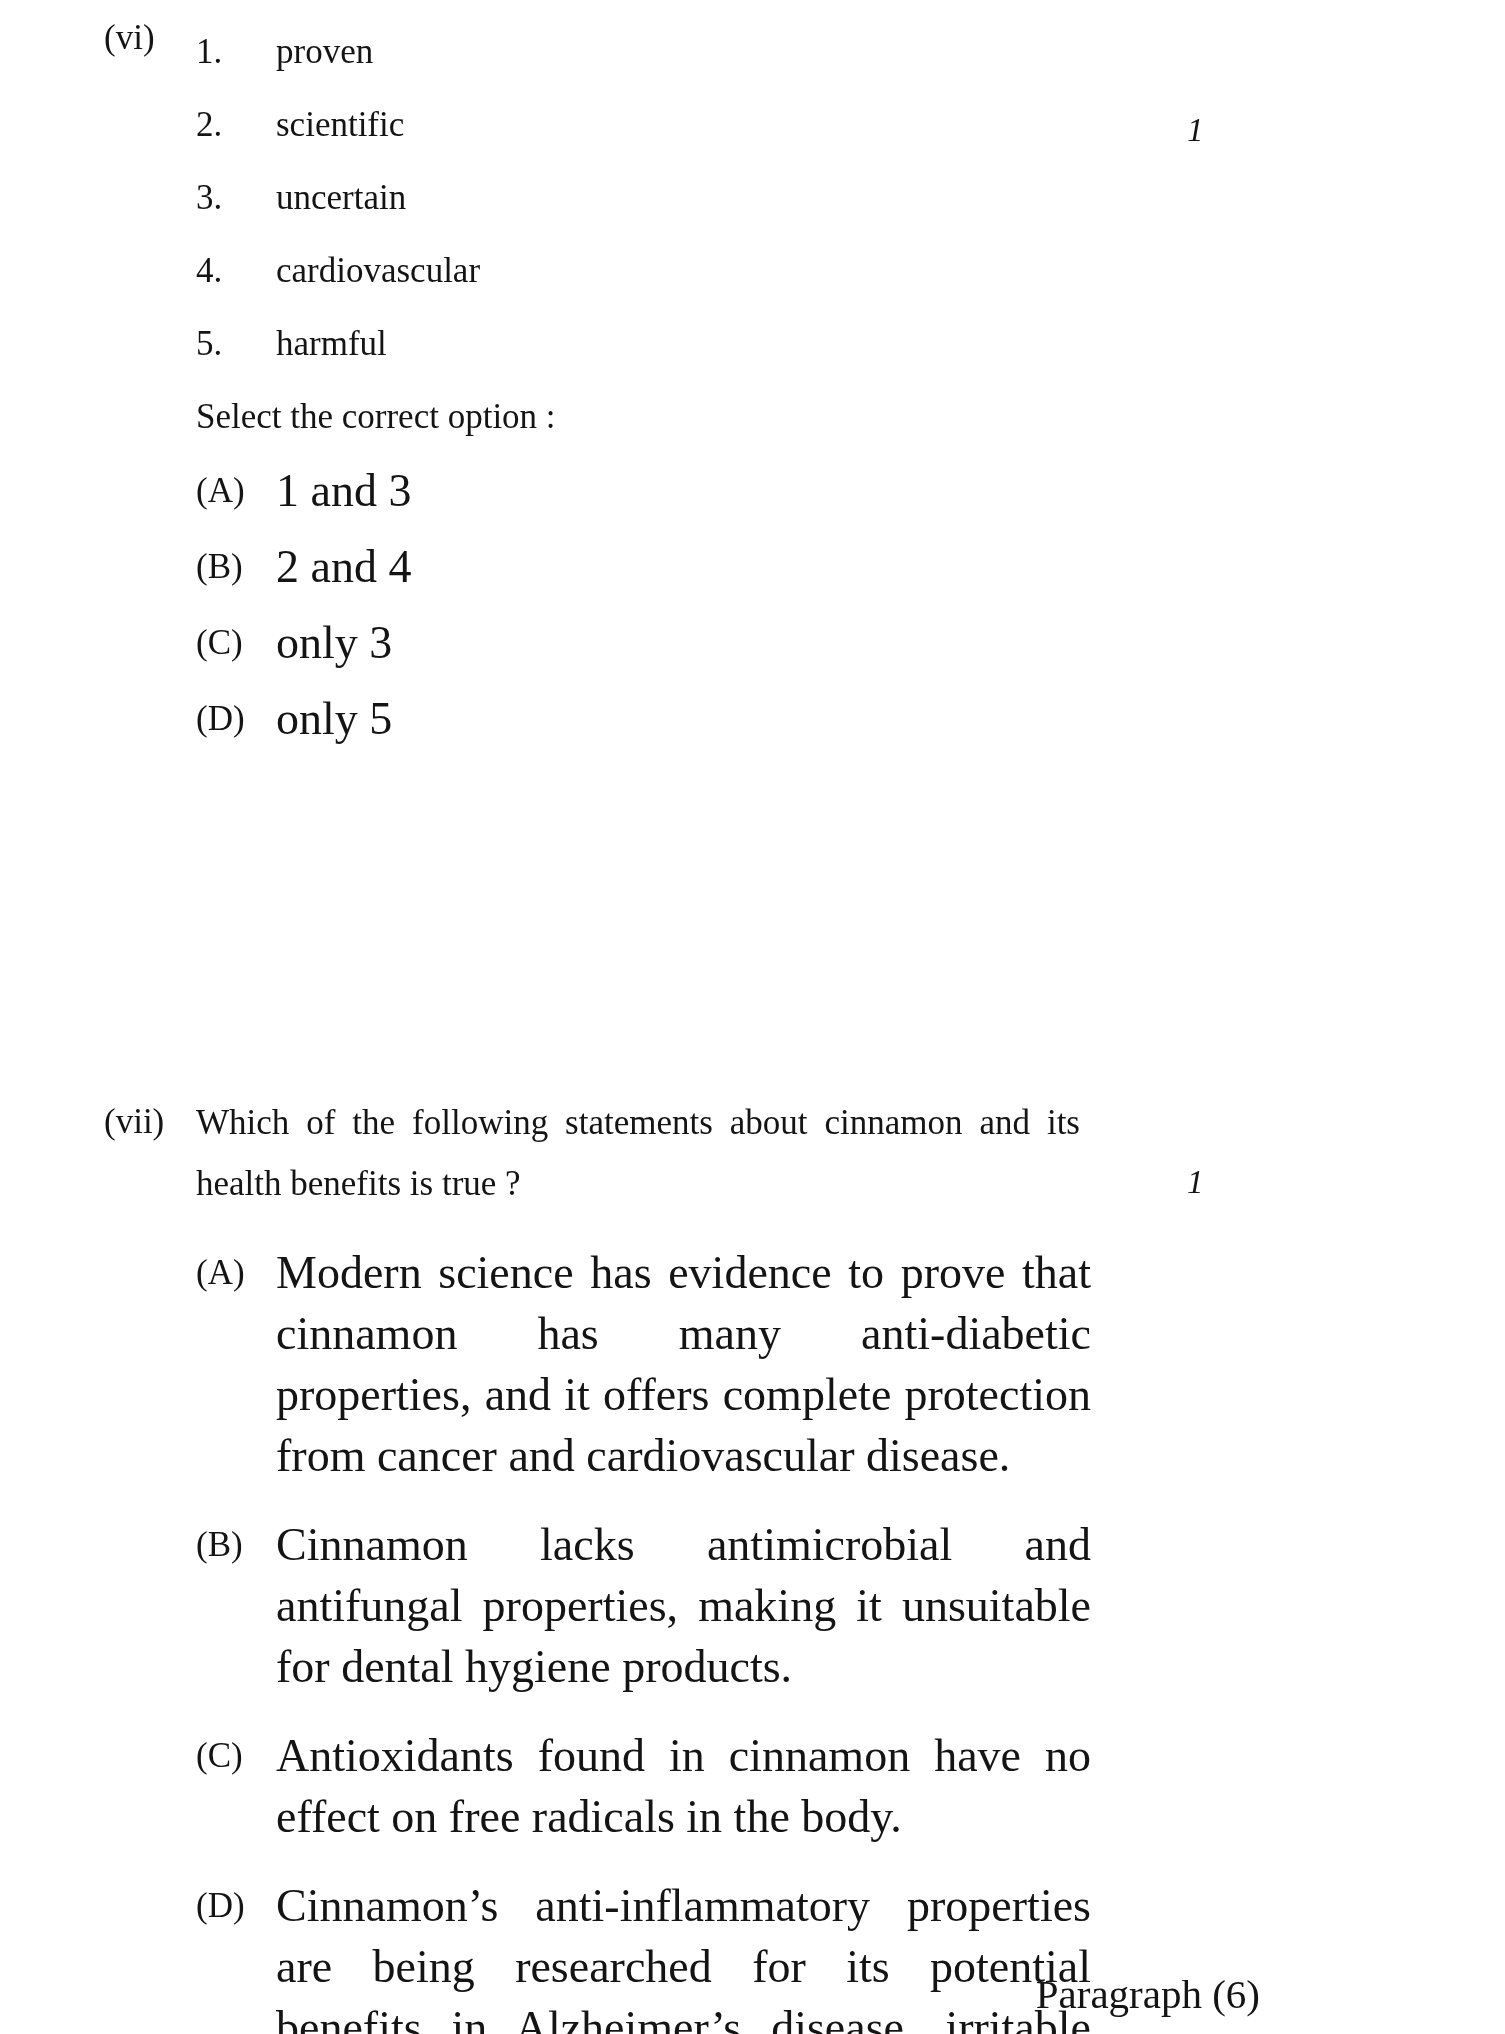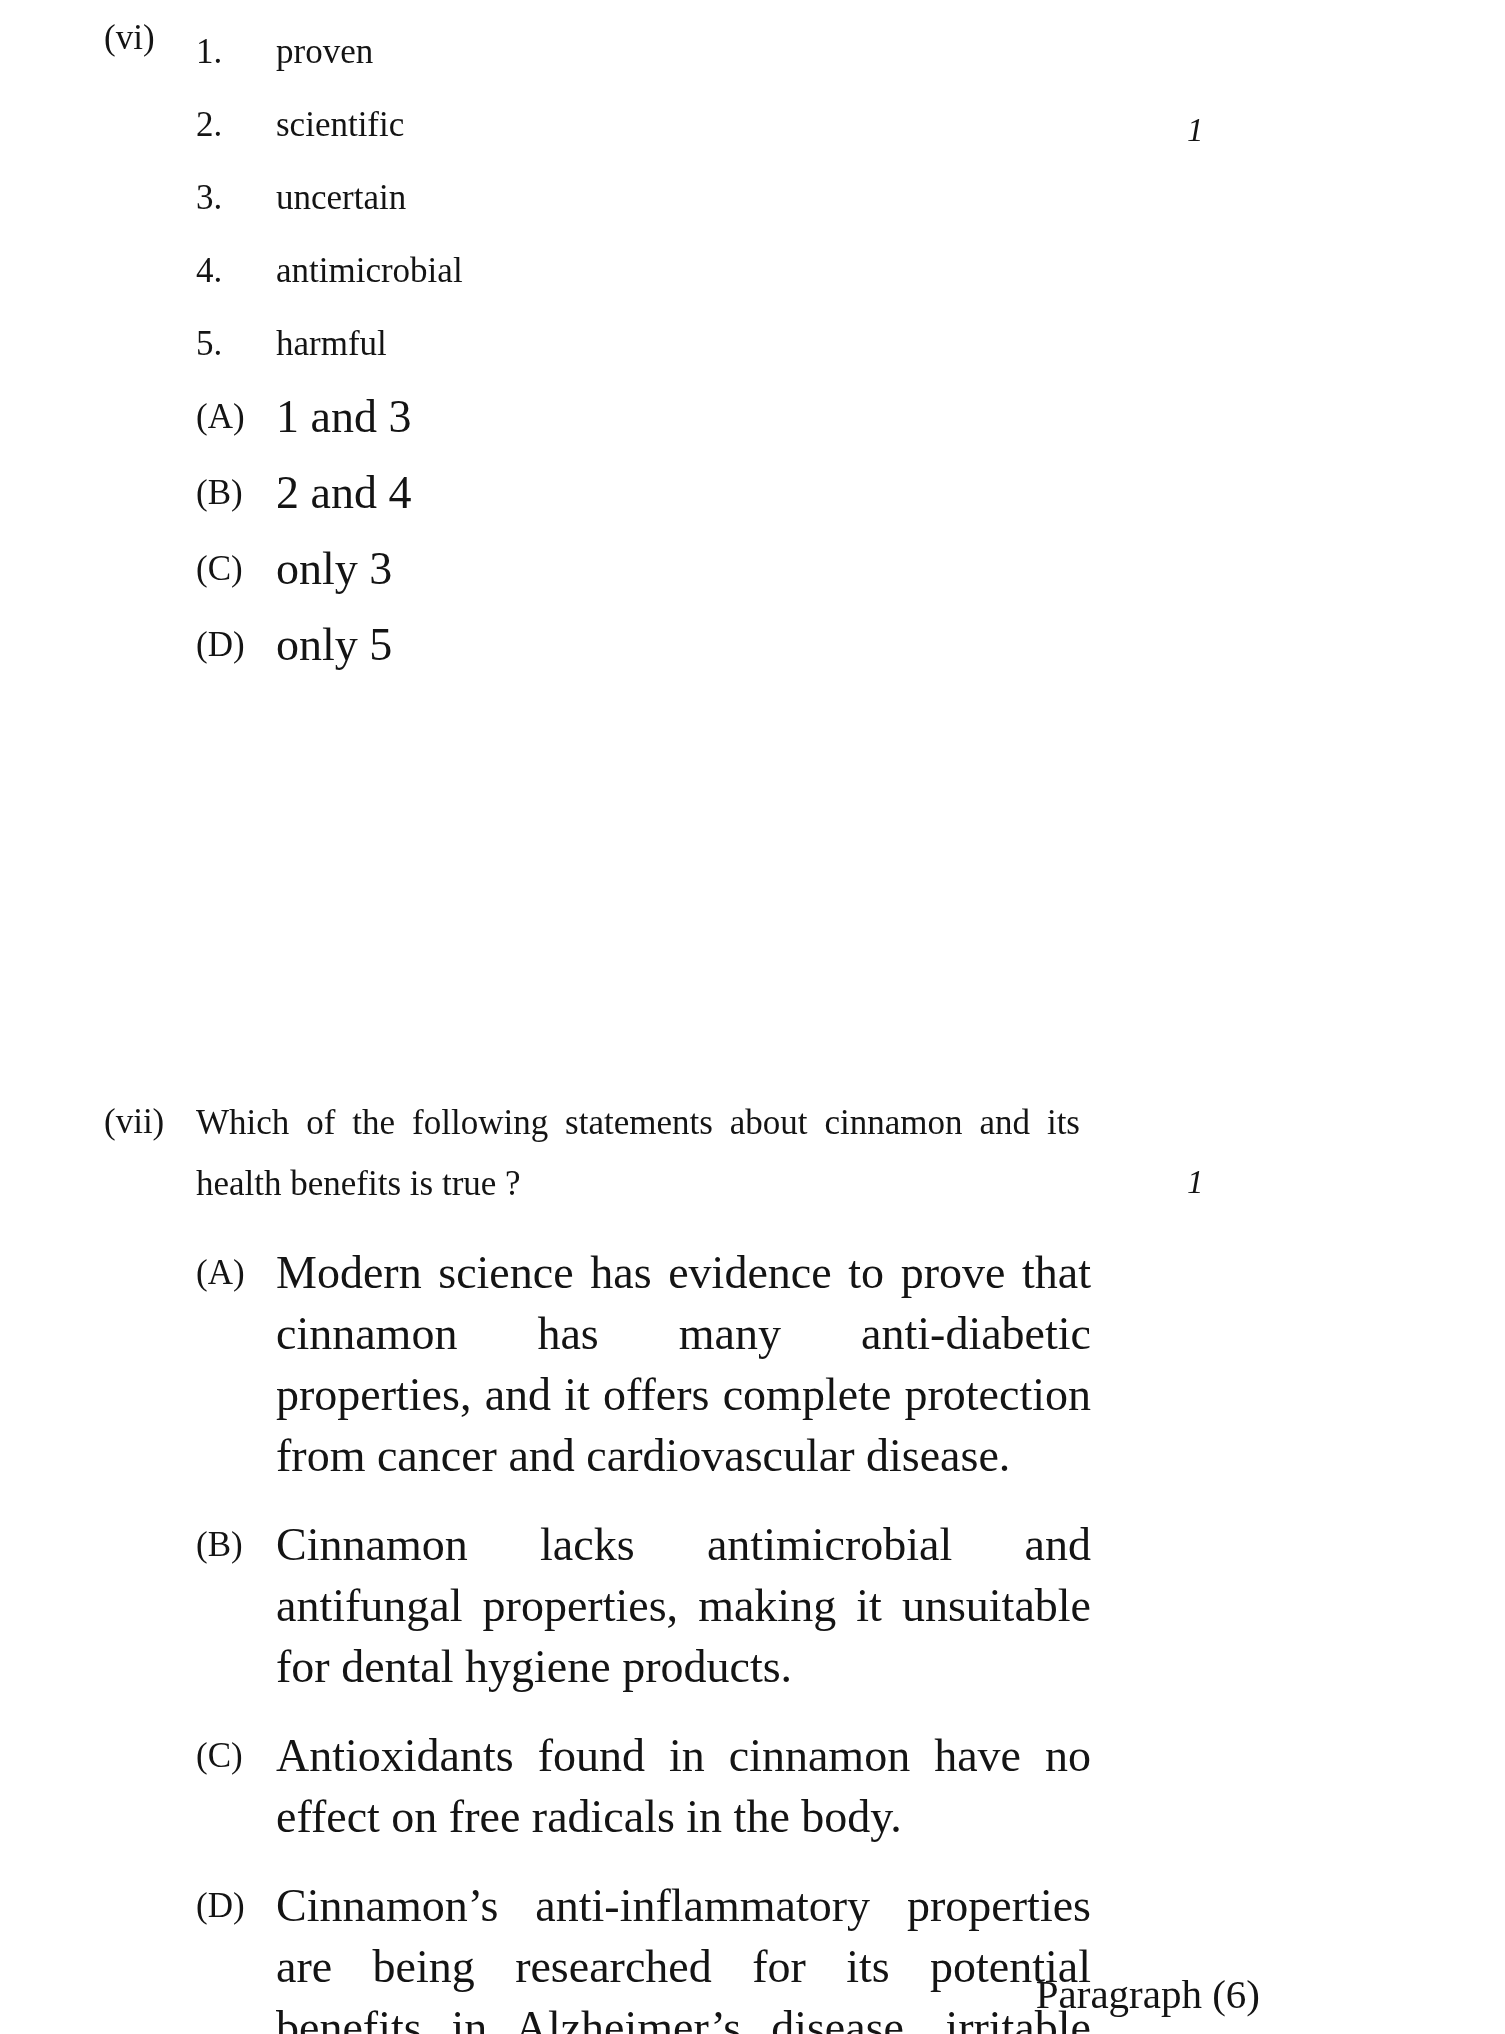--- a/index.html
+++ b/index.html
@@ -146,28 +146,29 @@
         <div class="numitem">
           <span class="marker">2.</span>
           <span class="txt">scientific</span>
         </div>
         <div class="numitem">
           <span class="marker">3.</span>
           <span class="txt">uncertain</span>
         </div>
         <div class="numitem">
           <span class="marker">4.</span>
-          <span class="txt">antimicrobial</span>
+          <span class="txt">cardiovascular</span>
         </div>
         <div class="numitem">
           <span class="marker">5.</span>
           <span class="txt">harmful</span>
         </div>
       </div>
 
+      <div class="select-line">Select the correct option :</div>
 
       <div class="optlist">
         <div class="option short">
           <span class="marker">(A)</span>
           <span class="txt">1 and 3</span>
         </div>
         <div class="option short">
           <span class="marker">(B)</span>
           <span class="txt">2 and 4</span>
         </div>

